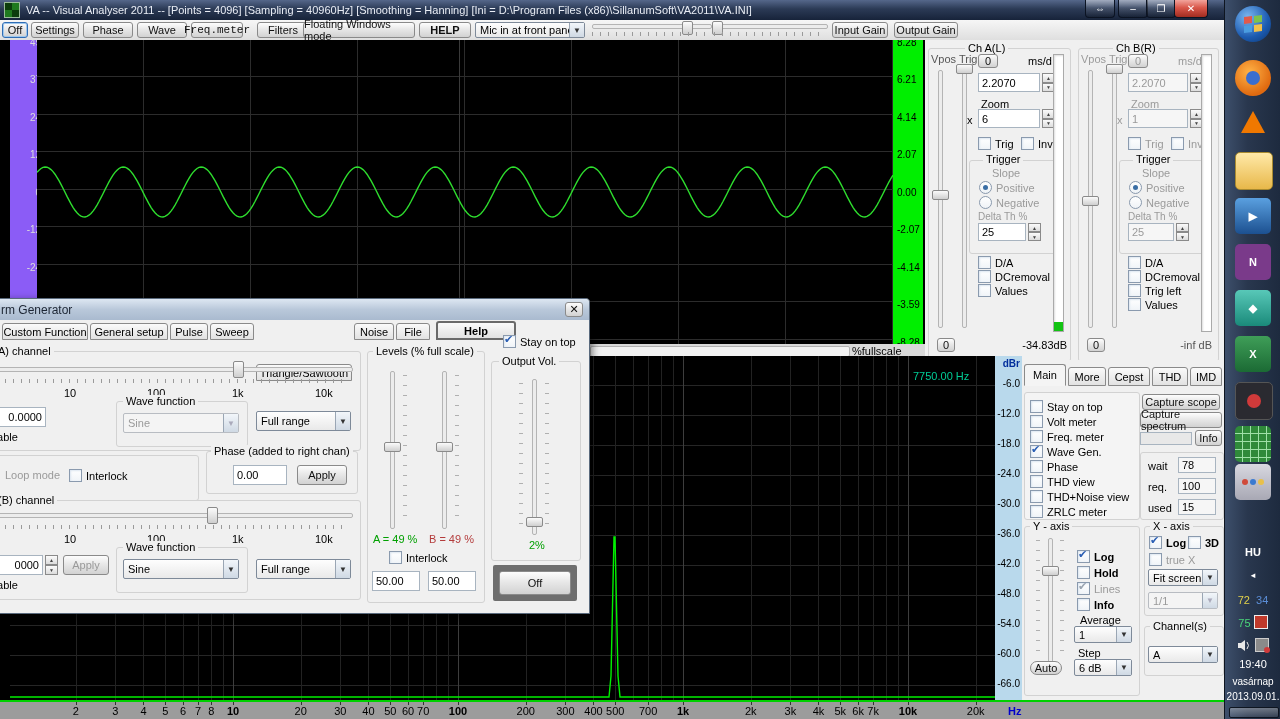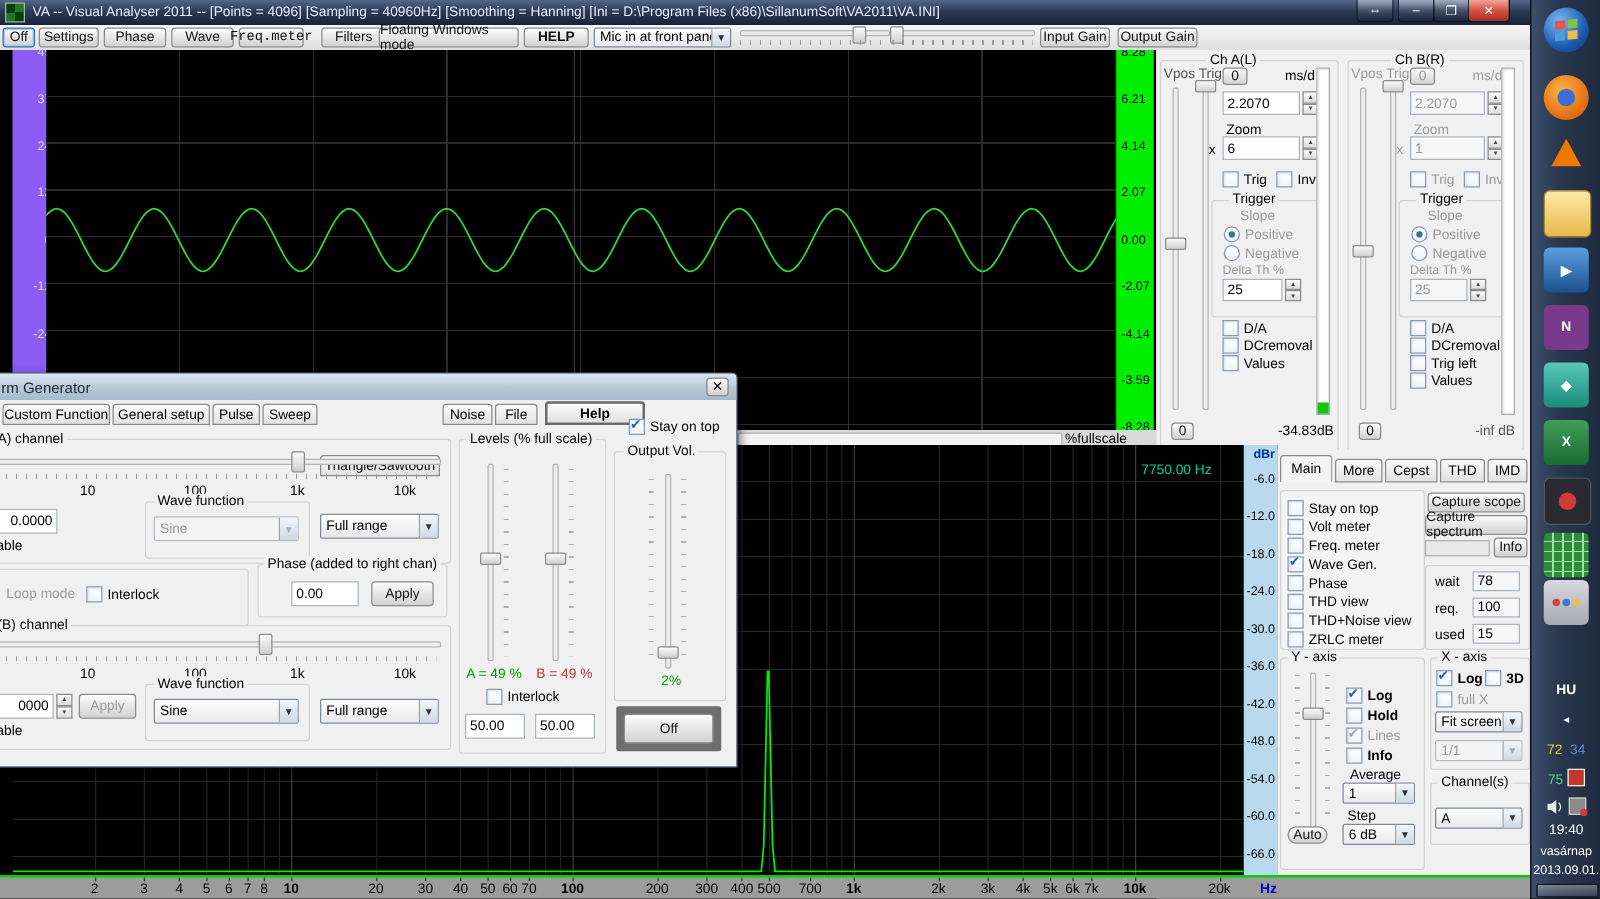--- a/index.html
+++ b/index.html
@@ -514,21 +514,21 @@
     <div class="cb on" style="left:127px;top:176px;">
         <span class="bx"></span>
         <span class="lbl bold">Log</span>
       </div>
     <div class="cb" style="left:166px;top:176px;">
         <span class="bx"></span>
         <span class="lbl bold">3D</span>
       </div>
     <div class="cb gray" style="left:127px;top:193px;">
         <span class="bx"></span>
-        <span class="lbl">full X</span>
+        <span class="lbl">true X</span>
       </div>
     <div class="dd" style="left:126px;top:209px;width:70px;height:17px;">
       <span class="val">Fit screen</span>
         <span class="ar">▼</span>
     </div>
     <div class="dd gray" style="left:126px;top:232px;width:70px;height:17px;">
       <span class="val">1/1</span>
         <span class="ar">▼</span>
     </div>
     <div class="grp" style="left:122px;top:266px;width:78px;height:48px;"></div>

